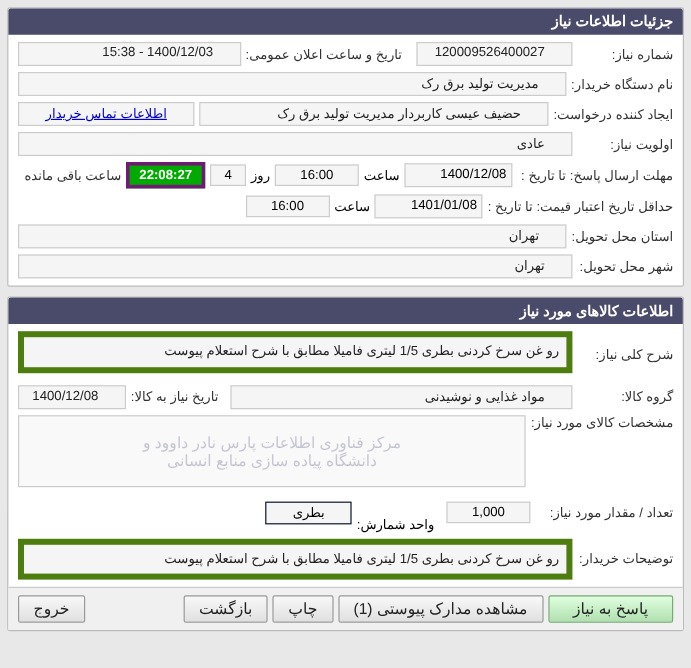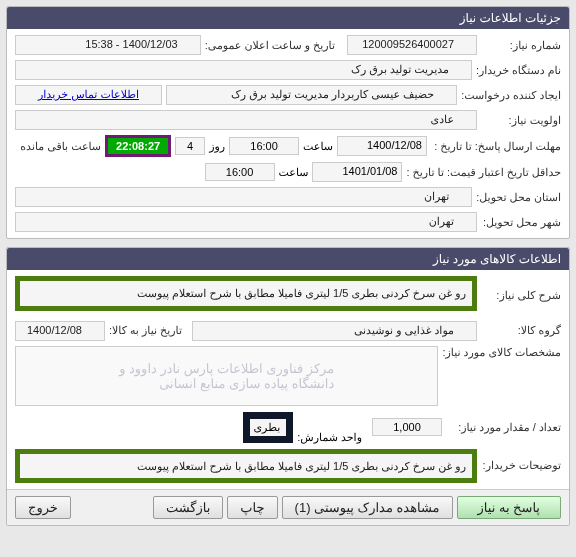--- a/index.html
+++ b/index.html
@@ -19,21 +19,21 @@
       background: #fff;
       border: 1px solid #bbb;
       margin-bottom: 8px;
       border-radius: 2px;
     }
     .section-header {
       background: #4a4a6a;
       color: #fff;
       padding: 4px 8px;
       font-size: 12px;
-      font-weight: normal;
+      font-weight: bold;
       text-align: right;
       border-radius: 2px 2px 0 0;
     }
     .section-body {
       padding: 6px 8px;
     }
     .info-row {
       display: flex;
       align-items: center;
       margin-bottom: 5px;
@@ -119,39 +119,40 @@
     }
     .watermark-text {
       position: absolute;
       top: 50%;
       left: 50%;
       transform: translate(-50%, -50%);
       color: rgba(80,80,120,0.3);
       font-size: 13px;
       white-space: nowrap;
       pointer-events: none;
+      text-align: center;
     }
     .qty-row {
       display: flex;
       align-items: center;
       gap: 4px;
       margin-bottom: 5px;
     }
     .qty-value {
       background: #f5f5f5;
       border: 1px solid #ccc;
       padding: 2px 6px;
       width: 70px;
       text-align: center;
     }
     .unit-value {
       background: #f5f5f5;
-      border: 7px solid #0f172a;
+      border: 1px solid #0f172a;
       padding: 2px 6px;
-      width: 50px;
+      width: 72px;
       text-align: center;
     }
     .bottom-buttons {
       display: flex;
       justify-content: space-between;
       align-items: center;
       padding: 6px 8px;
       background: #f0f0f0;
       border-top: 1px solid #ccc;
       gap: 4px;

